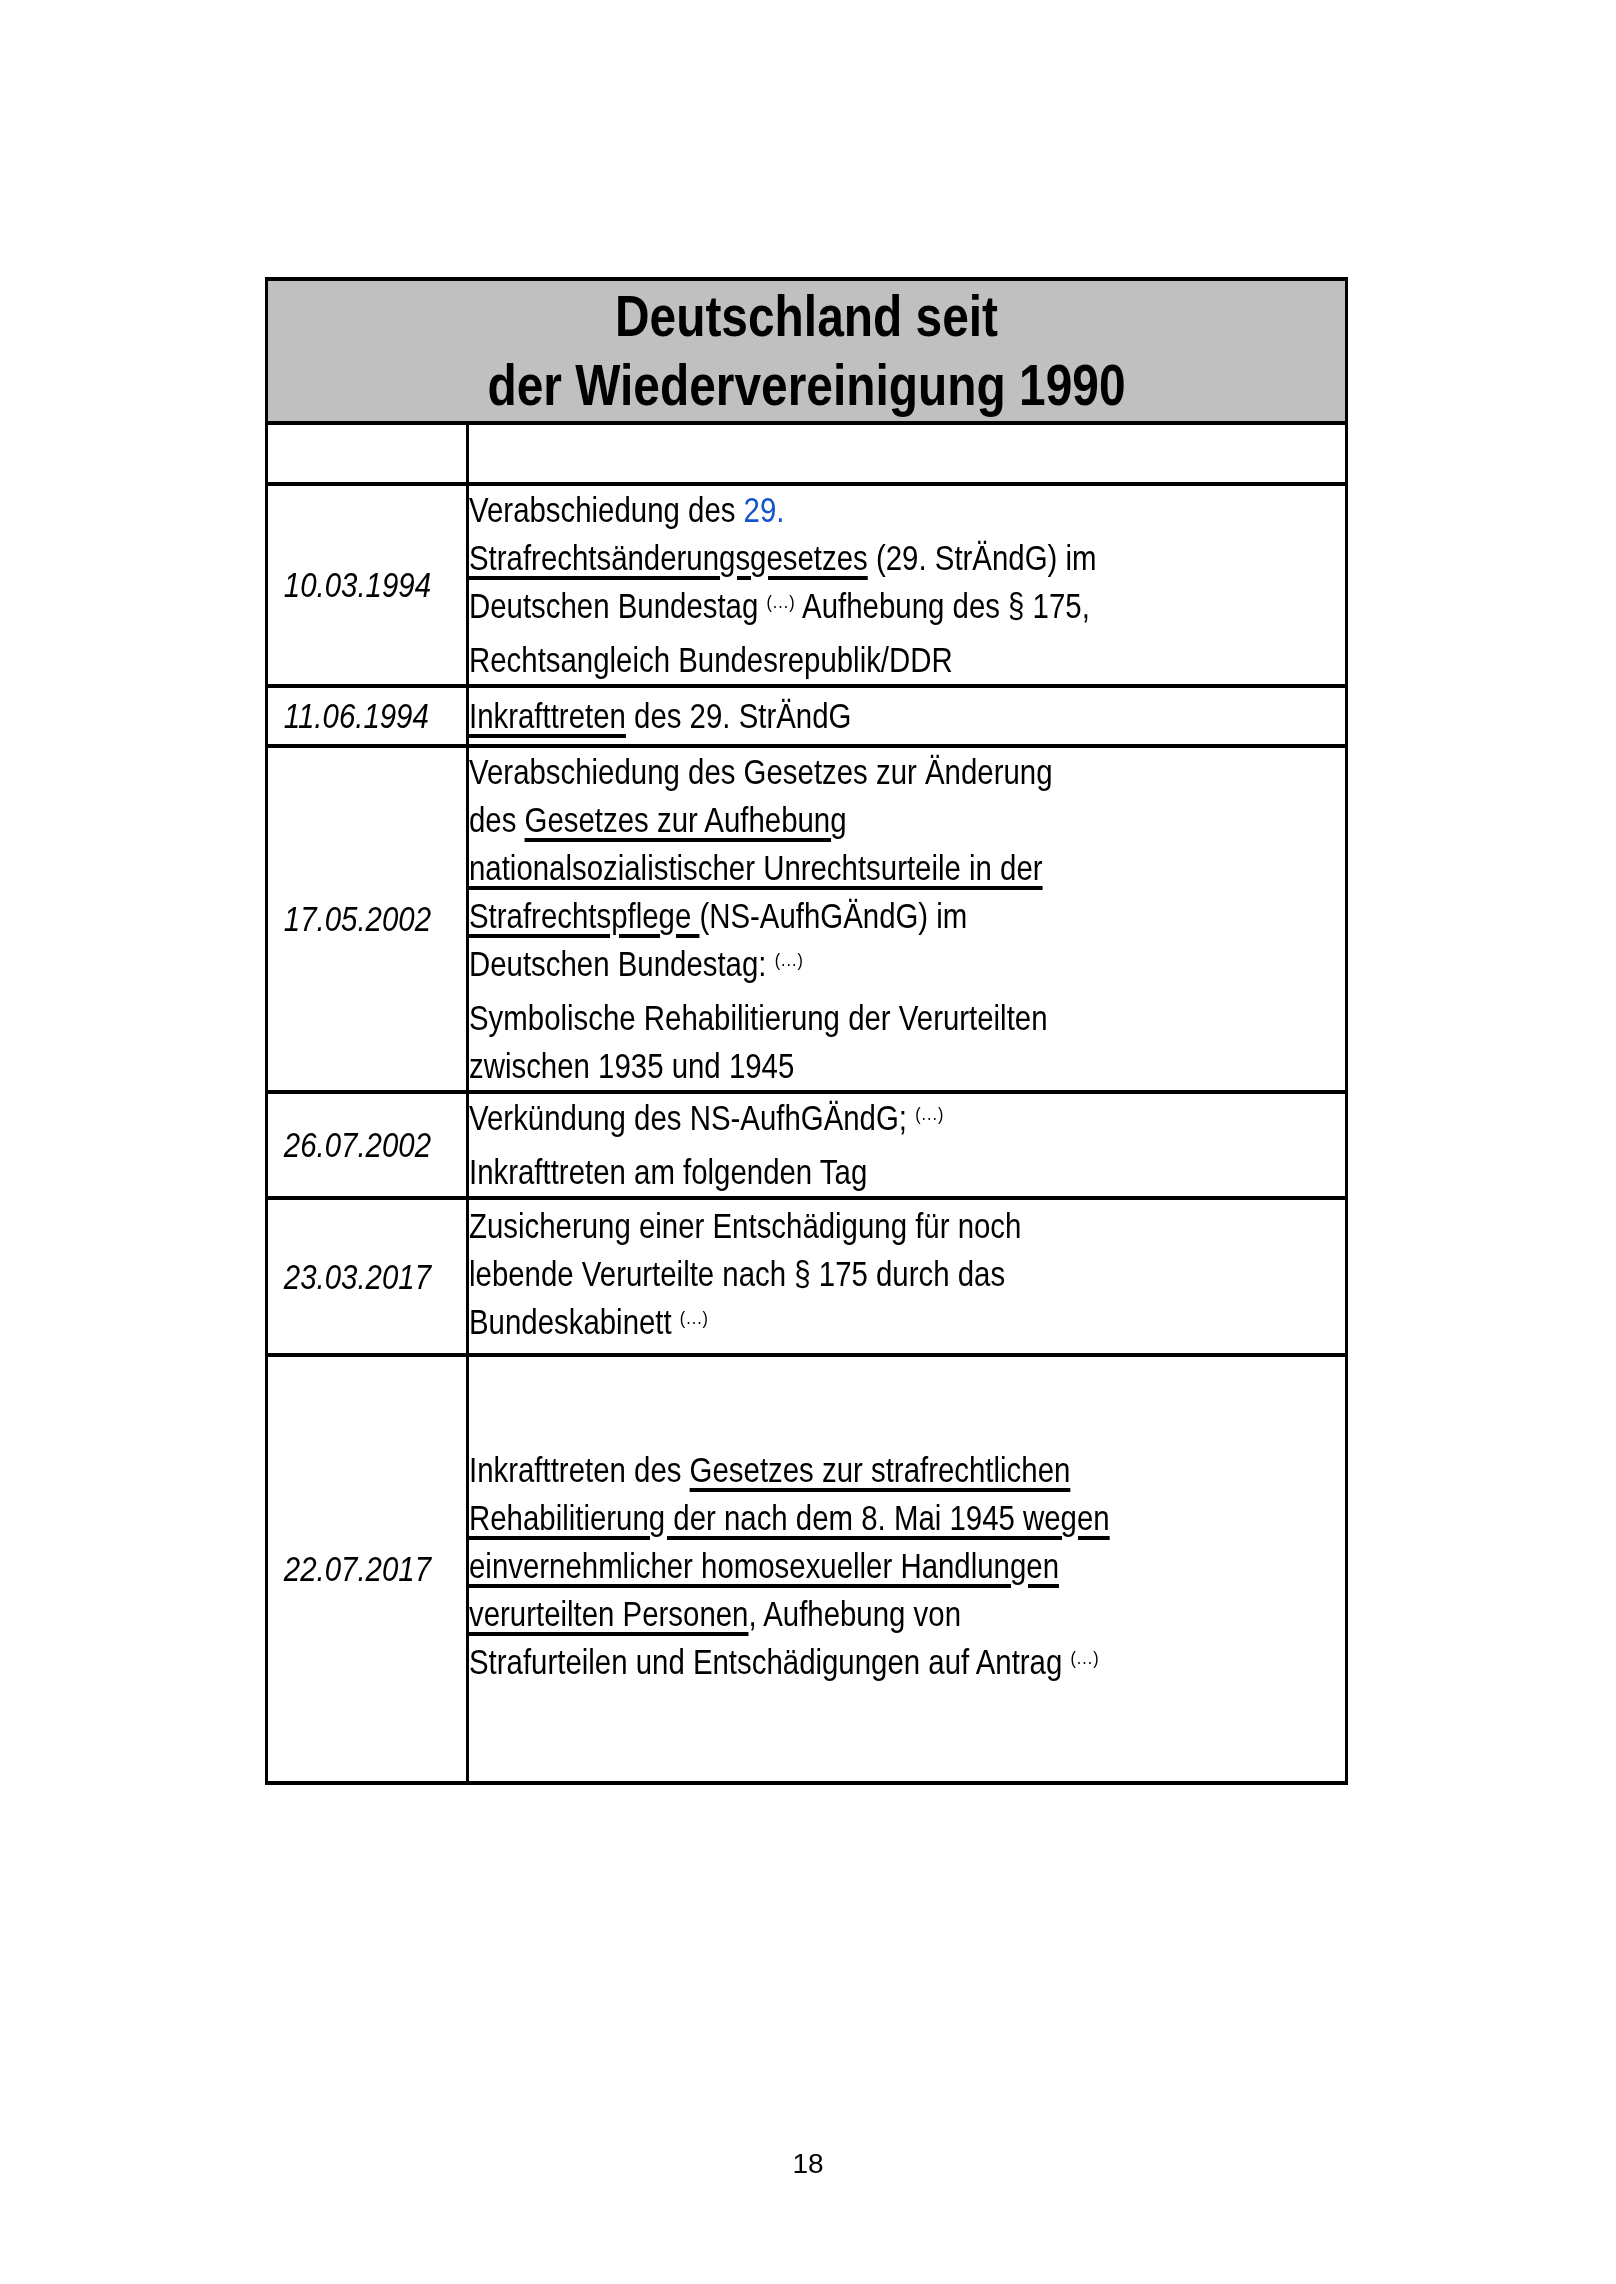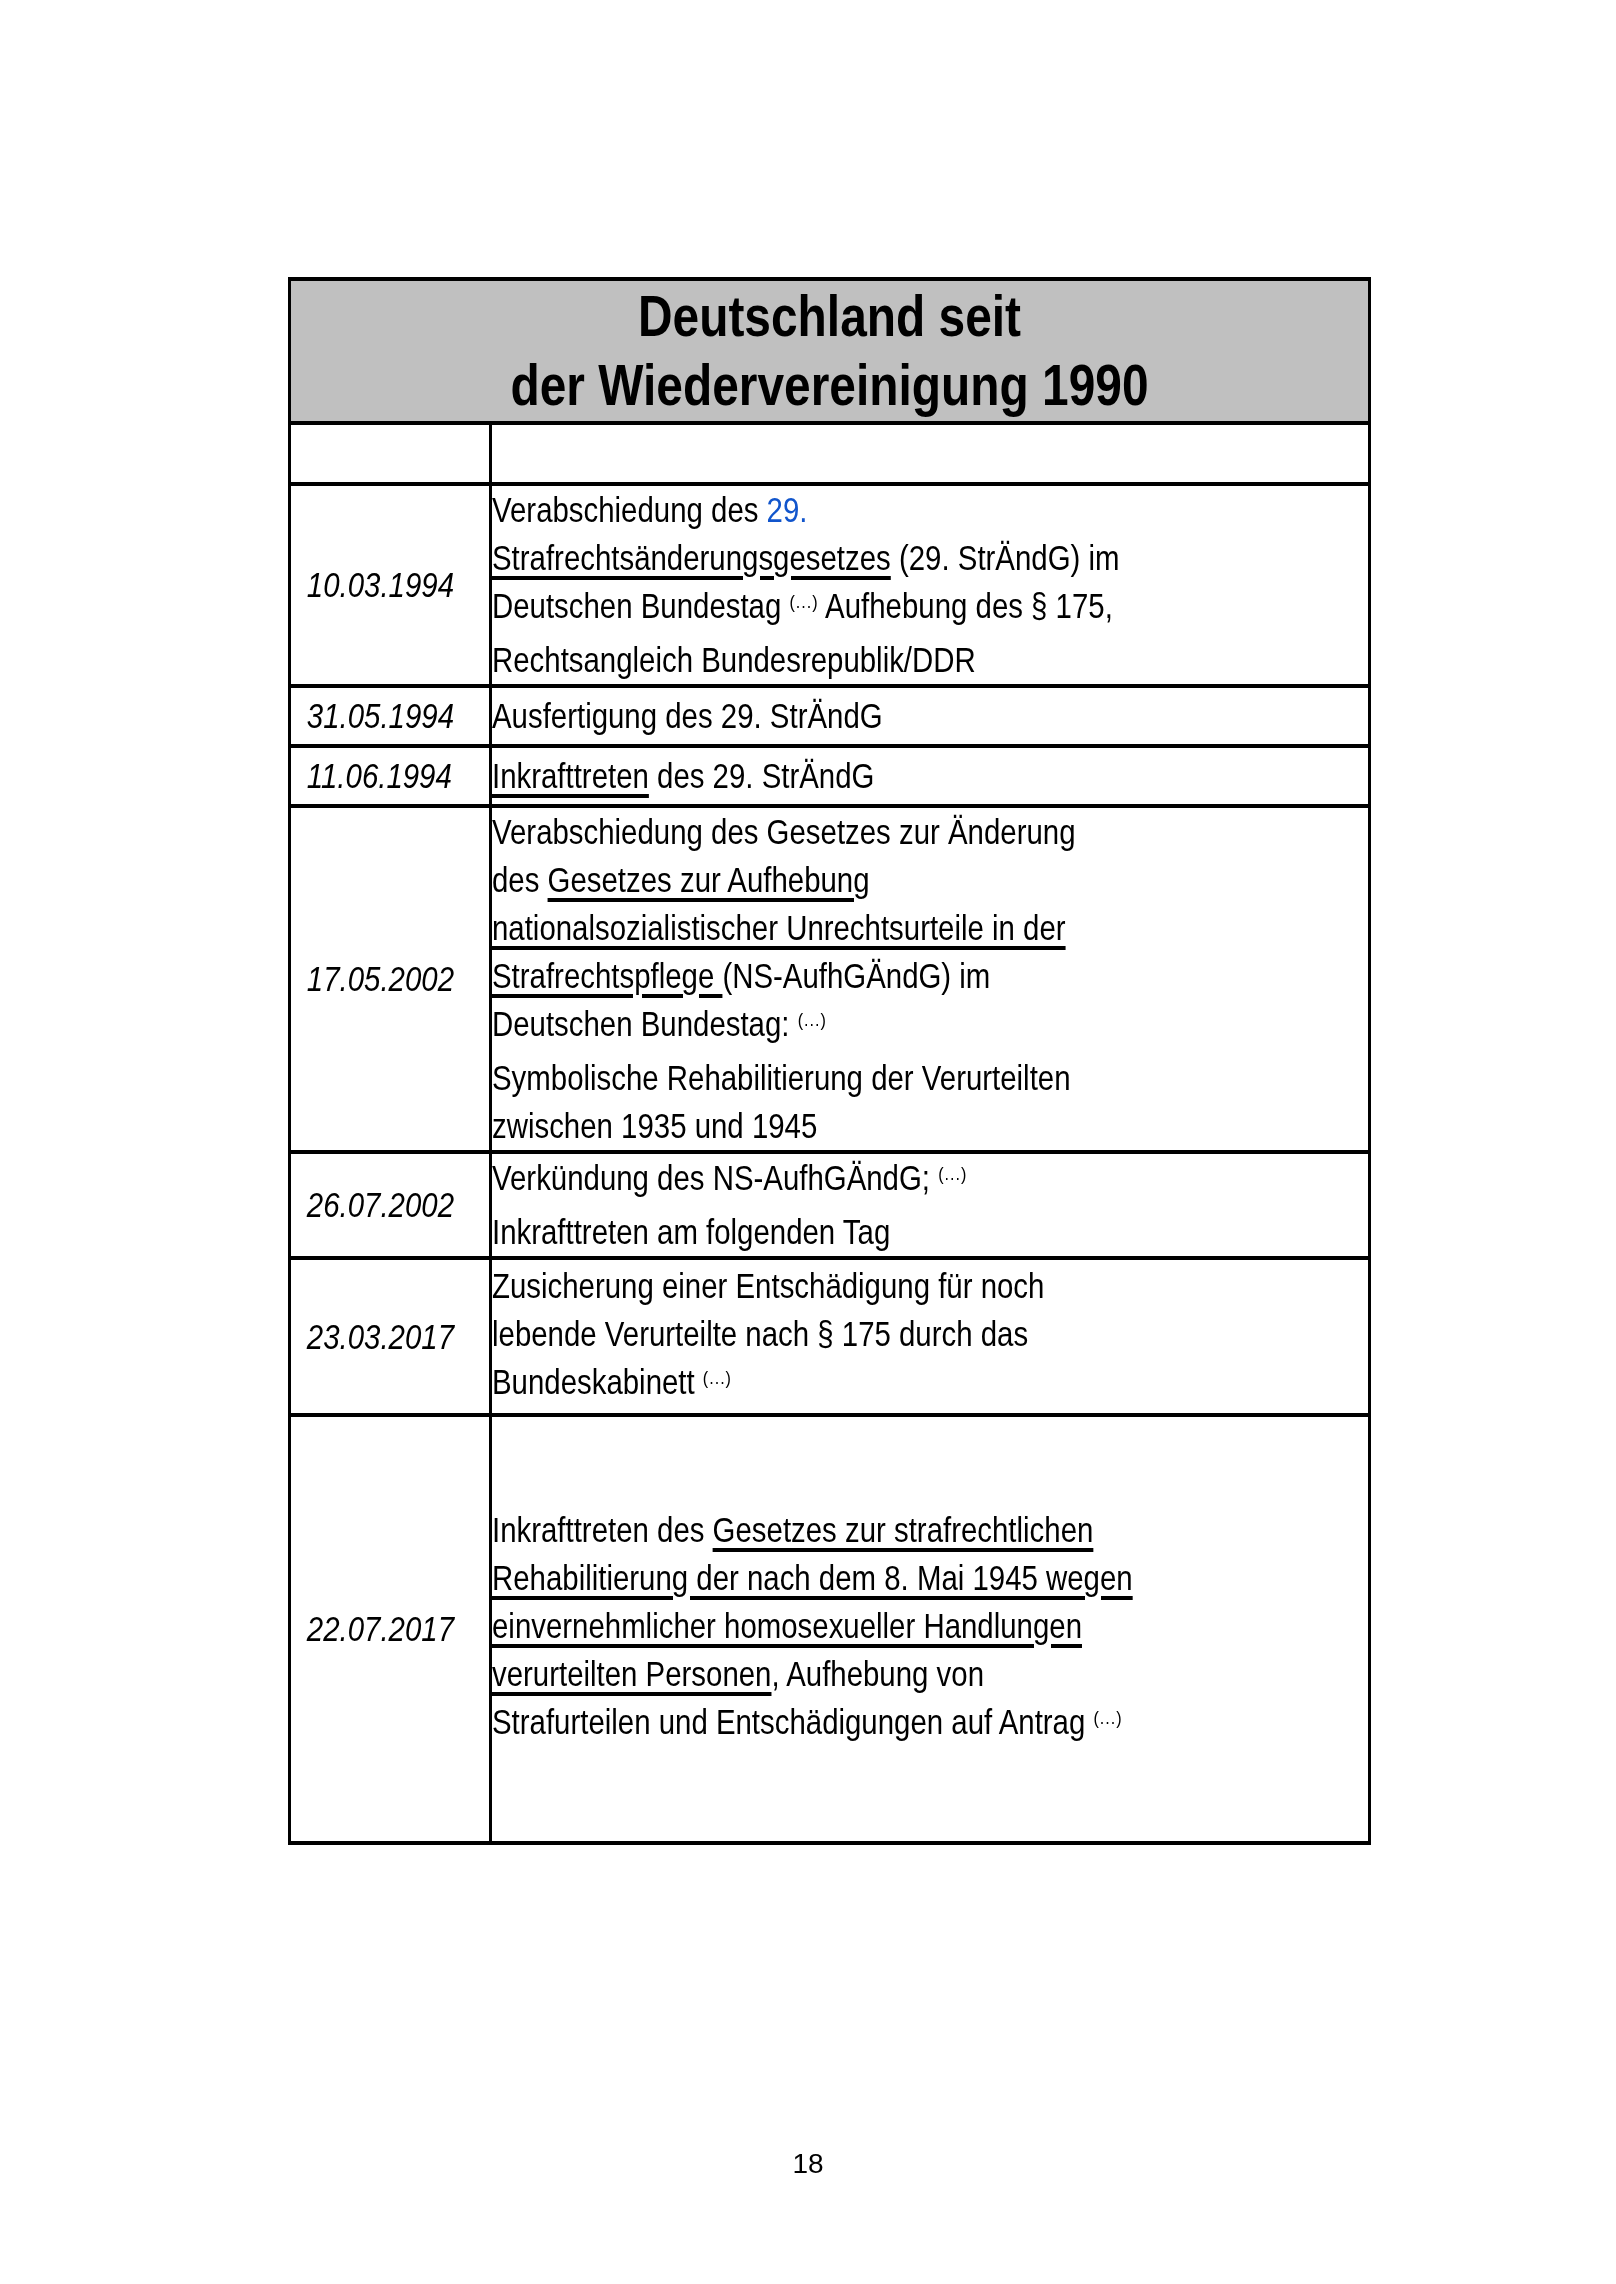--- a/index.html
+++ b/index.html
@@ -6,21 +6,21 @@
   body {
     width: 1616px; height: 2284px;
     position: relative;
     background: #ffffff;
     color: #000000;
     font-family: "Liberation Sans", sans-serif;
     overflow: hidden;
   }
   .timeline {
     position: absolute;
-    left: 288px; top: 277px;
+    left: 265px; top: 277px;
     width: 1083px;
     border-collapse: collapse;
     table-layout: fixed;
   }
   .timeline td {
     border: 3.2px solid #000;
     border-top-width: 4.1px;
     border-bottom-width: 4.1px;
     padding: 0;
     vertical-align: middle;
@@ -104,28 +104,20 @@
         </td>
         <td class="text-cell">
           <div class="text-line"><span class="">Verabschiedung des </span><span class="seg-link">29.</span></div>
           <div class="text-line"><span class="seg-u">Strafrechtsänderungsgesetzes</span><span class=""> (29. StrÄndG) im</span></div>
           <div class="text-line"><span class="">Deutschen Bundestag </span><span class="seg-sup">(...)</span><span class=""> Aufhebung des § 175,</span></div>
           <div class="text-line"><span class="">Rechtsangleich Bundesrepublik/DDR</span></div>
         </td>
       </tr>
       <tr style="height: 60px;">
         <td class="date-cell">
-          <div class="date-label">31.05.1994</div>
-        </td>
-        <td class="text-cell">
-          <div class="text-line"><span class="">Ausfertigung des 29. StrÄndG</span></div>
-        </td>
-      </tr>
-      <tr style="height: 60px;">
-        <td class="date-cell">
           <div class="date-label">11.06.1994</div>
         </td>
         <td class="text-cell">
           <div class="text-line"><span class="seg-u">Inkrafttreten</span><span class=""> des 29. StrÄndG</span></div>
         </td>
       </tr>
       <tr style="height: 339px;">
         <td class="date-cell">
           <div class="date-label">17.05.2002</div>
         </td>

